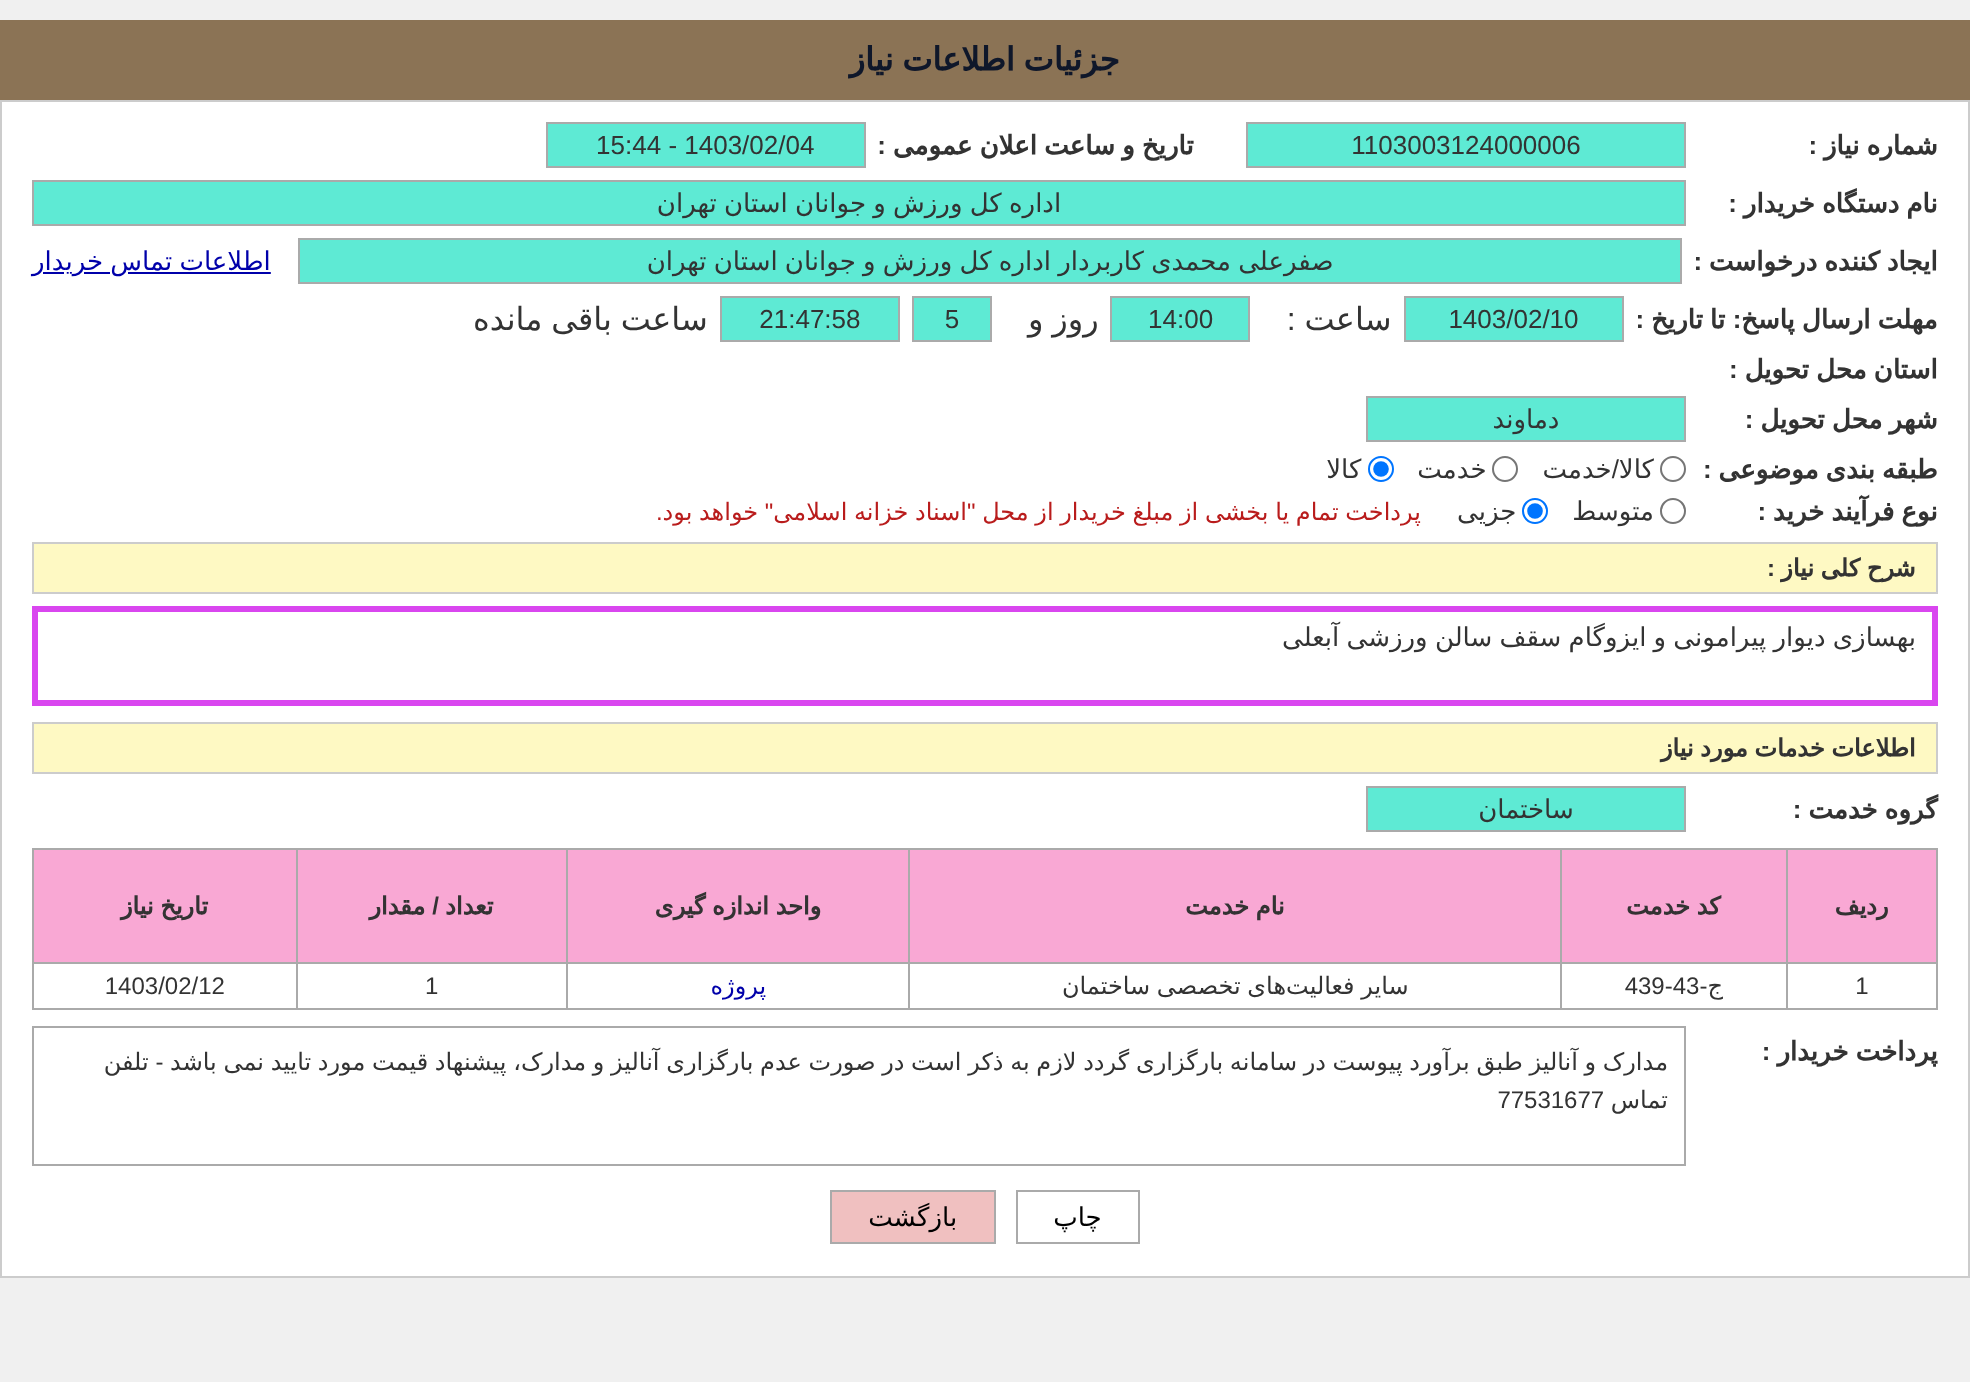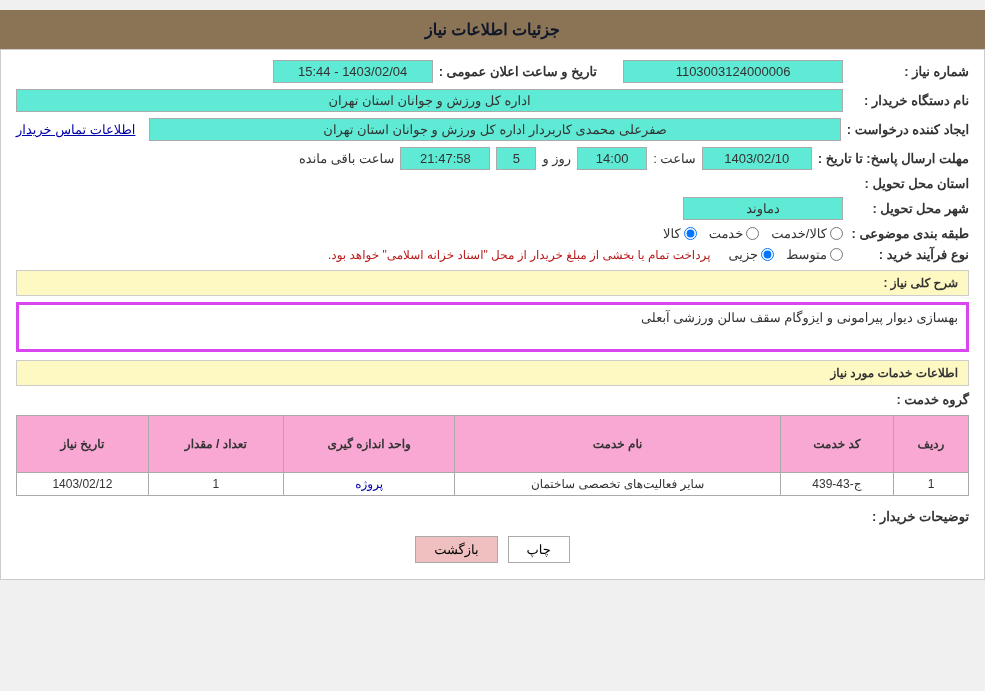--- a/index.html
+++ b/index.html
@@ -126,21 +126,22 @@
     .btn-back {
       background: #f0c0c0;
       border: 1px solid #aaa;
       padding: 5px 18px;
       cursor: pointer;
       font-family: Tahoma, Arial, sans-serif;
       font-size: 13px;
     }
     .inline-label {
       white-space: nowrap;
-      font-size: 13px;
+      font-size: 16px;
+      margin-left: 12px;
     }
   </style>
 </head>
 <body>
 
 <div class="page-wrapper">
   <div class="header-bar">
     <span>جزئیات اطلاعات نیاز</span>
   </div>
   <div class="content">
@@ -222,20 +223,21 @@
     <div style="margin-bottom:8px;">
       <div class="textarea-box">بهسازی دیوار پیرامونی و ایزوگام سقف سالن ورزشی آبعلی</div>
     </div>
 
     <div class="section-title">
       <span>اطلاعات خدمات مورد نیاز</span>
     </div>
 
     <div class="row">
       <span class="label">گروه خدمت :</span>
+      <div class="value-box" style="max-width:160px;">ساختمان</div>
     </div>
 
     <div class="table-section">
       <table>
         <thead>
           <tr>
             <th>ردیف</th>
             <th>کد خدمت</th>
             <th>نام خدمت</th>
             <th>واحد اندازه گیری</th>
@@ -250,21 +252,22 @@
               <td>سایر فعالیت‌های تخصصی ساختمان</td>
               <td style="color: rgb(0, 0, 170);">پروژه</td>
               <td>1</td>
               <td>1403/02/12</td>
             </tr>
           </tbody>
       </table>
     </div>
 
     <div class="row" style="align-items:flex-start;">
-      <span class="label" style="margin-top:5px;">توضیحات خریدار :</span>
+      <span class="label" style="margin-top:5px;">پرداخت خریدار :</span>
+      <div class="notes-box">مدارک و آنالیز طبق برآورد پیوست در سامانه بارگزاری گردد لازم به ذکر است در صورت عدم بارگزاری آنالیز و مدارک، پیشنهاد قیمت مورد تایید نمی باشد  -  تلفن تماس 77531677</div>
     </div>
 
     <div class="buttons-row">
       <button class="btn-print">چاپ</button>
       <button class="btn-back">بازگشت</button>
     </div>
 
   </div>
 </div>
 

